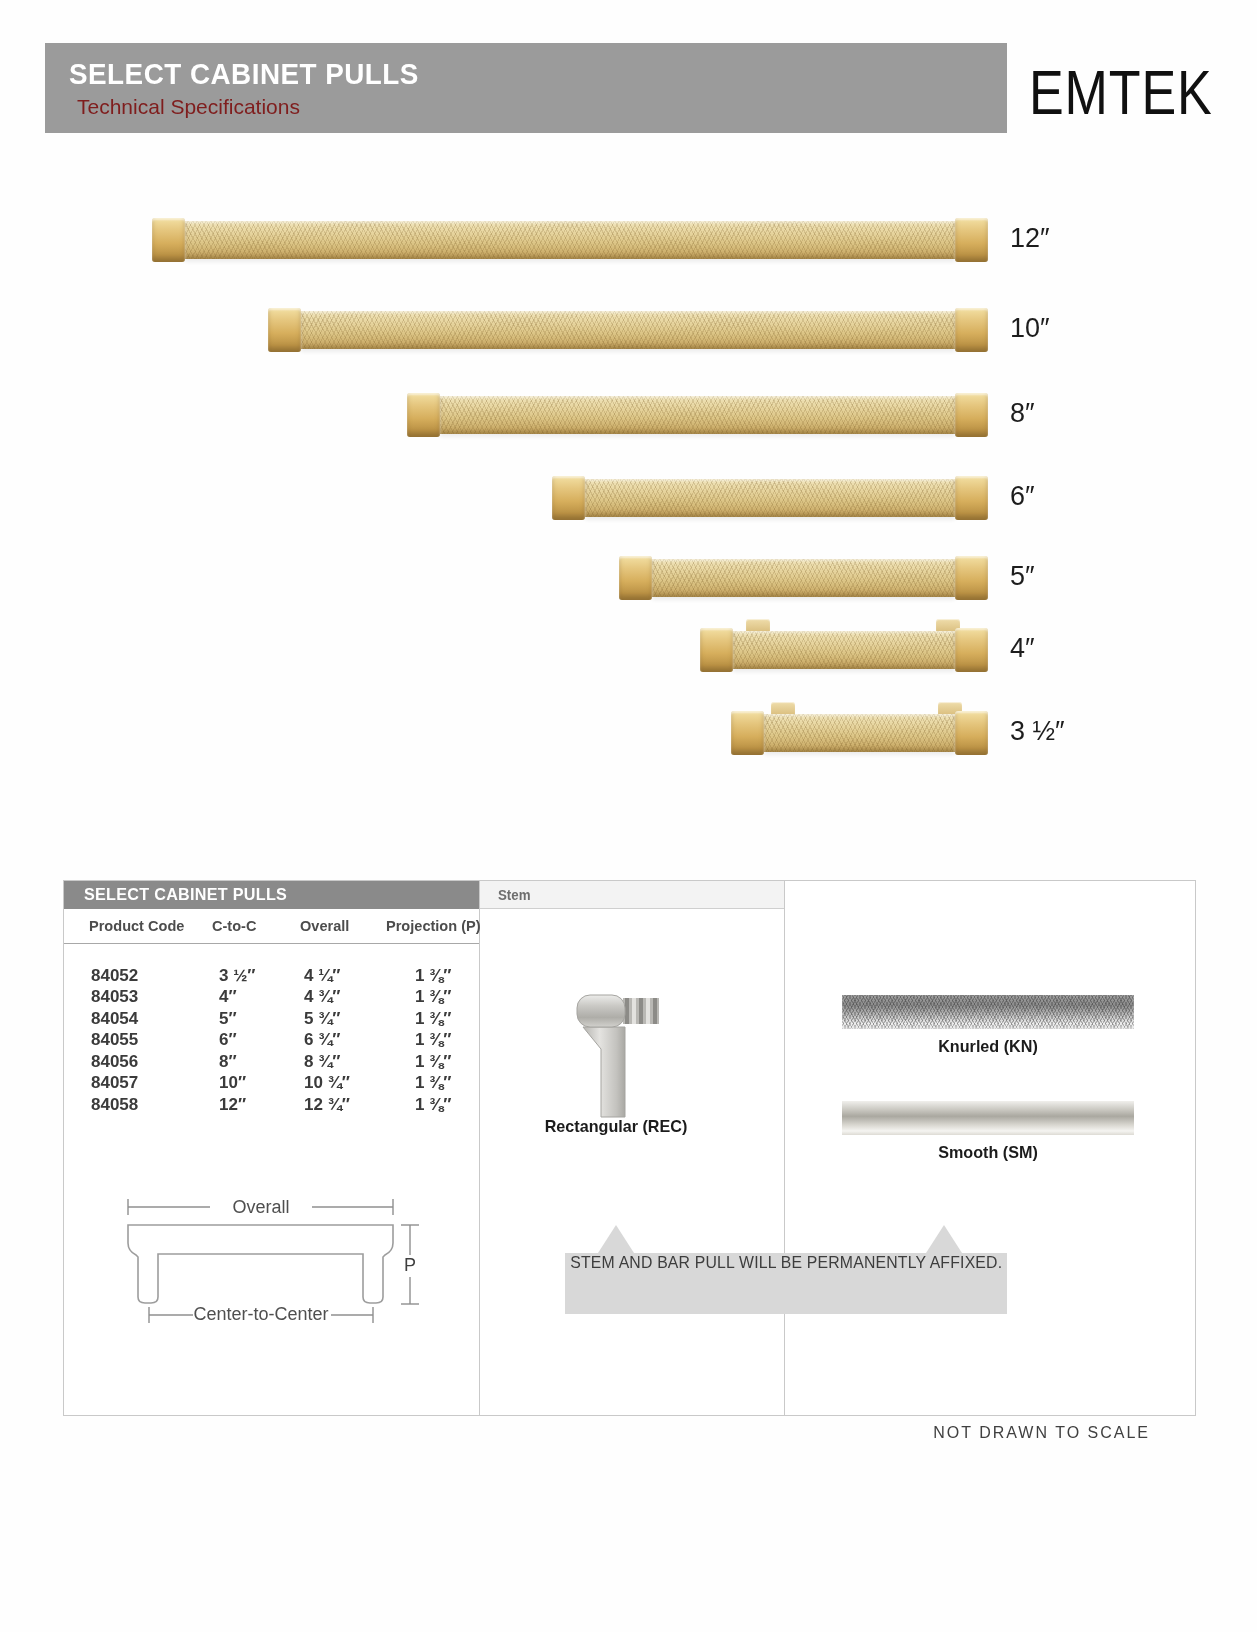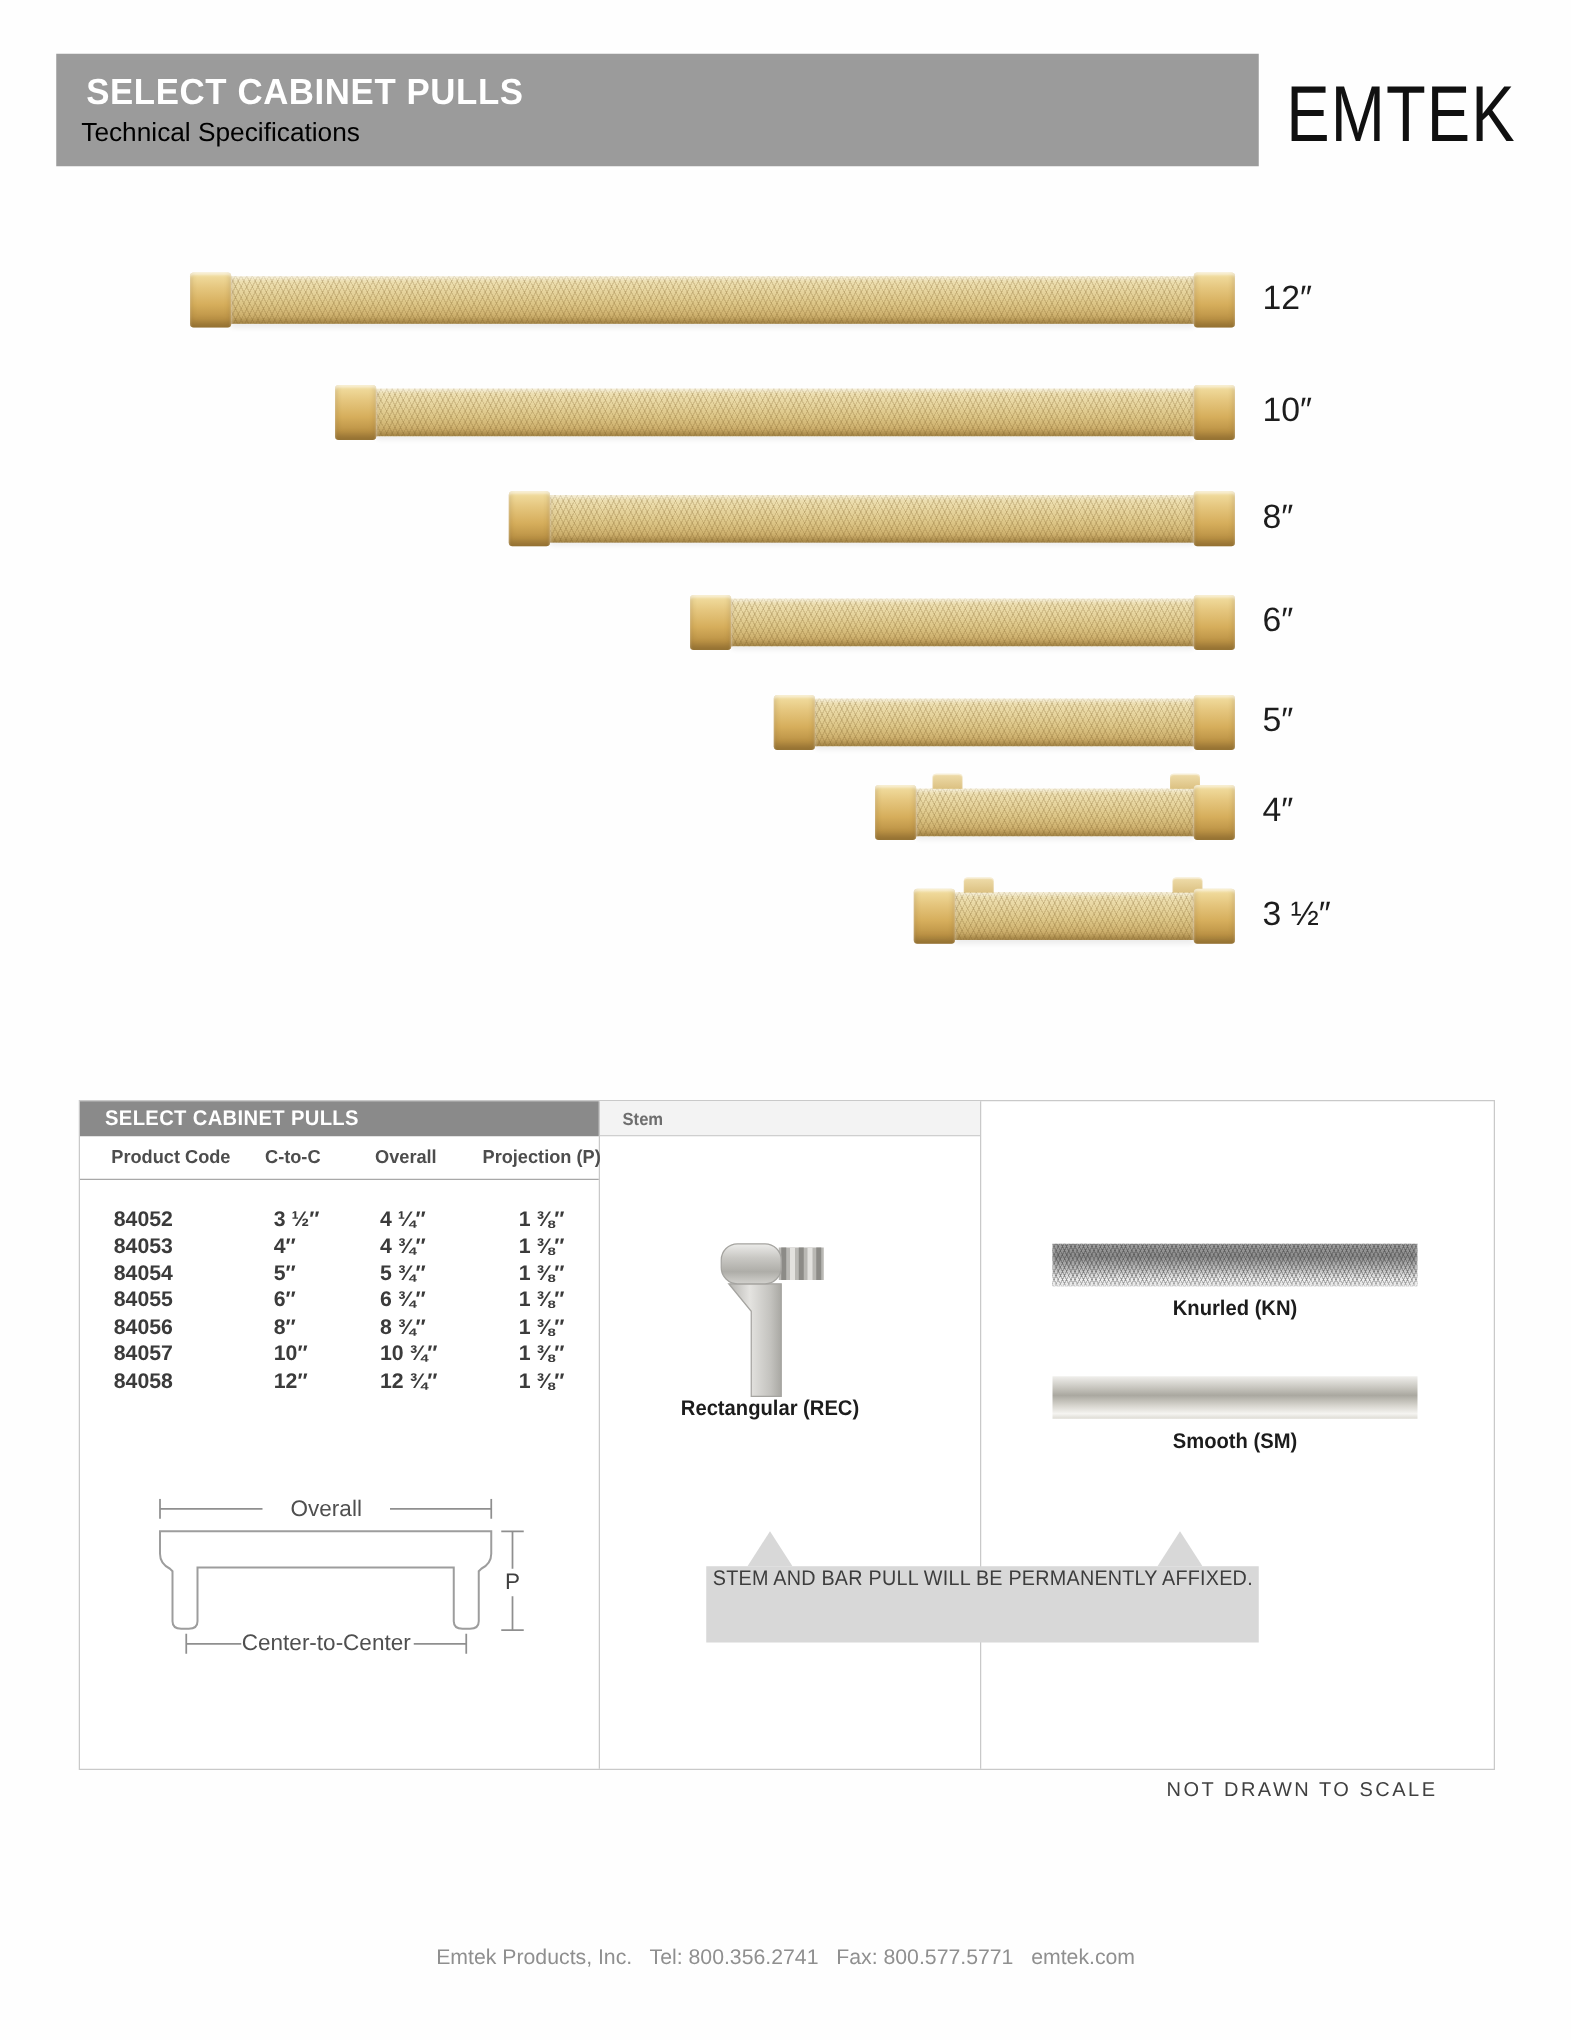--- a/index.html
+++ b/index.html
@@ -3,21 +3,21 @@
 <meta charset="utf-8">
 <style>
   html,body{margin:0;padding:0;background:#fff;}
   .page{position:relative;width:1257px;height:1632px;background:#fefefe;overflow:hidden;
         font-family:"Liberation Sans","DejaVu Sans",sans-serif;}
 
   
   .header-bar{position:absolute;left:45px;top:43px;width:962px;height:90px;background:#9b9b9b;}
   .header-title{position:absolute;left:24px;top:15px;font-size:29px;font-weight:bold;color:#fff;
                 letter-spacing:.5px;transform:scaleX(.96);transform-origin:left;}
-  .header-sub{position:absolute;left:20px;top:52px;font-size:21px;color:#000000;}
+  .header-sub{position:absolute;left:32px;top:52px;font-size:21px;color:#7f1d1d;}
   .logo{position:absolute;right:44px;top:56px;font-size:62px;color:#101010;letter-spacing:1px;
         transform:scale(.84,1.02);transform-origin:right top;font-weight:500;}
 
   
   .pull{position:absolute;height:44px;display:flex;align-items:center;}
   .pull .cap{width:33px;height:44px;border-radius:3px;flex:0 0 33px;z-index:2;
      background:linear-gradient(180deg,#f3e0a4 0%,#e5c67e 28%,#d6ae5c 58%,#bb9245 85%,#a98540 100%);
      box-shadow:inset 0 2px 2px rgba(255,255,255,.55), inset 0 -4px 5px rgba(110,80,30,.38);}
   .pull .bar{flex:1;height:38px;z-index:1;
      background:
@@ -266,14 +266,13 @@
     <div class="caption" style="left:924px;top:262px;">Smooth (SM)</div>
 
     <div class="banner-arrow" style="left:534px;"></div>
     <div class="banner-arrow" style="left:862px;"></div>
     <div class="banner">
       <span class="banner-text">STEM AND BAR PULL WILL BE PERMANENTLY AFFIXED.</span>
     </div>
   </div>
 
   <div class="nts">NOT DRAWN TO SCALE</div>
-  <div class="footer">Emtek Products, Inc.   Tel: 800.356.2741   Fax: 800.577.5771   emtek.com</div>
 </div>
 
 </body></html>

